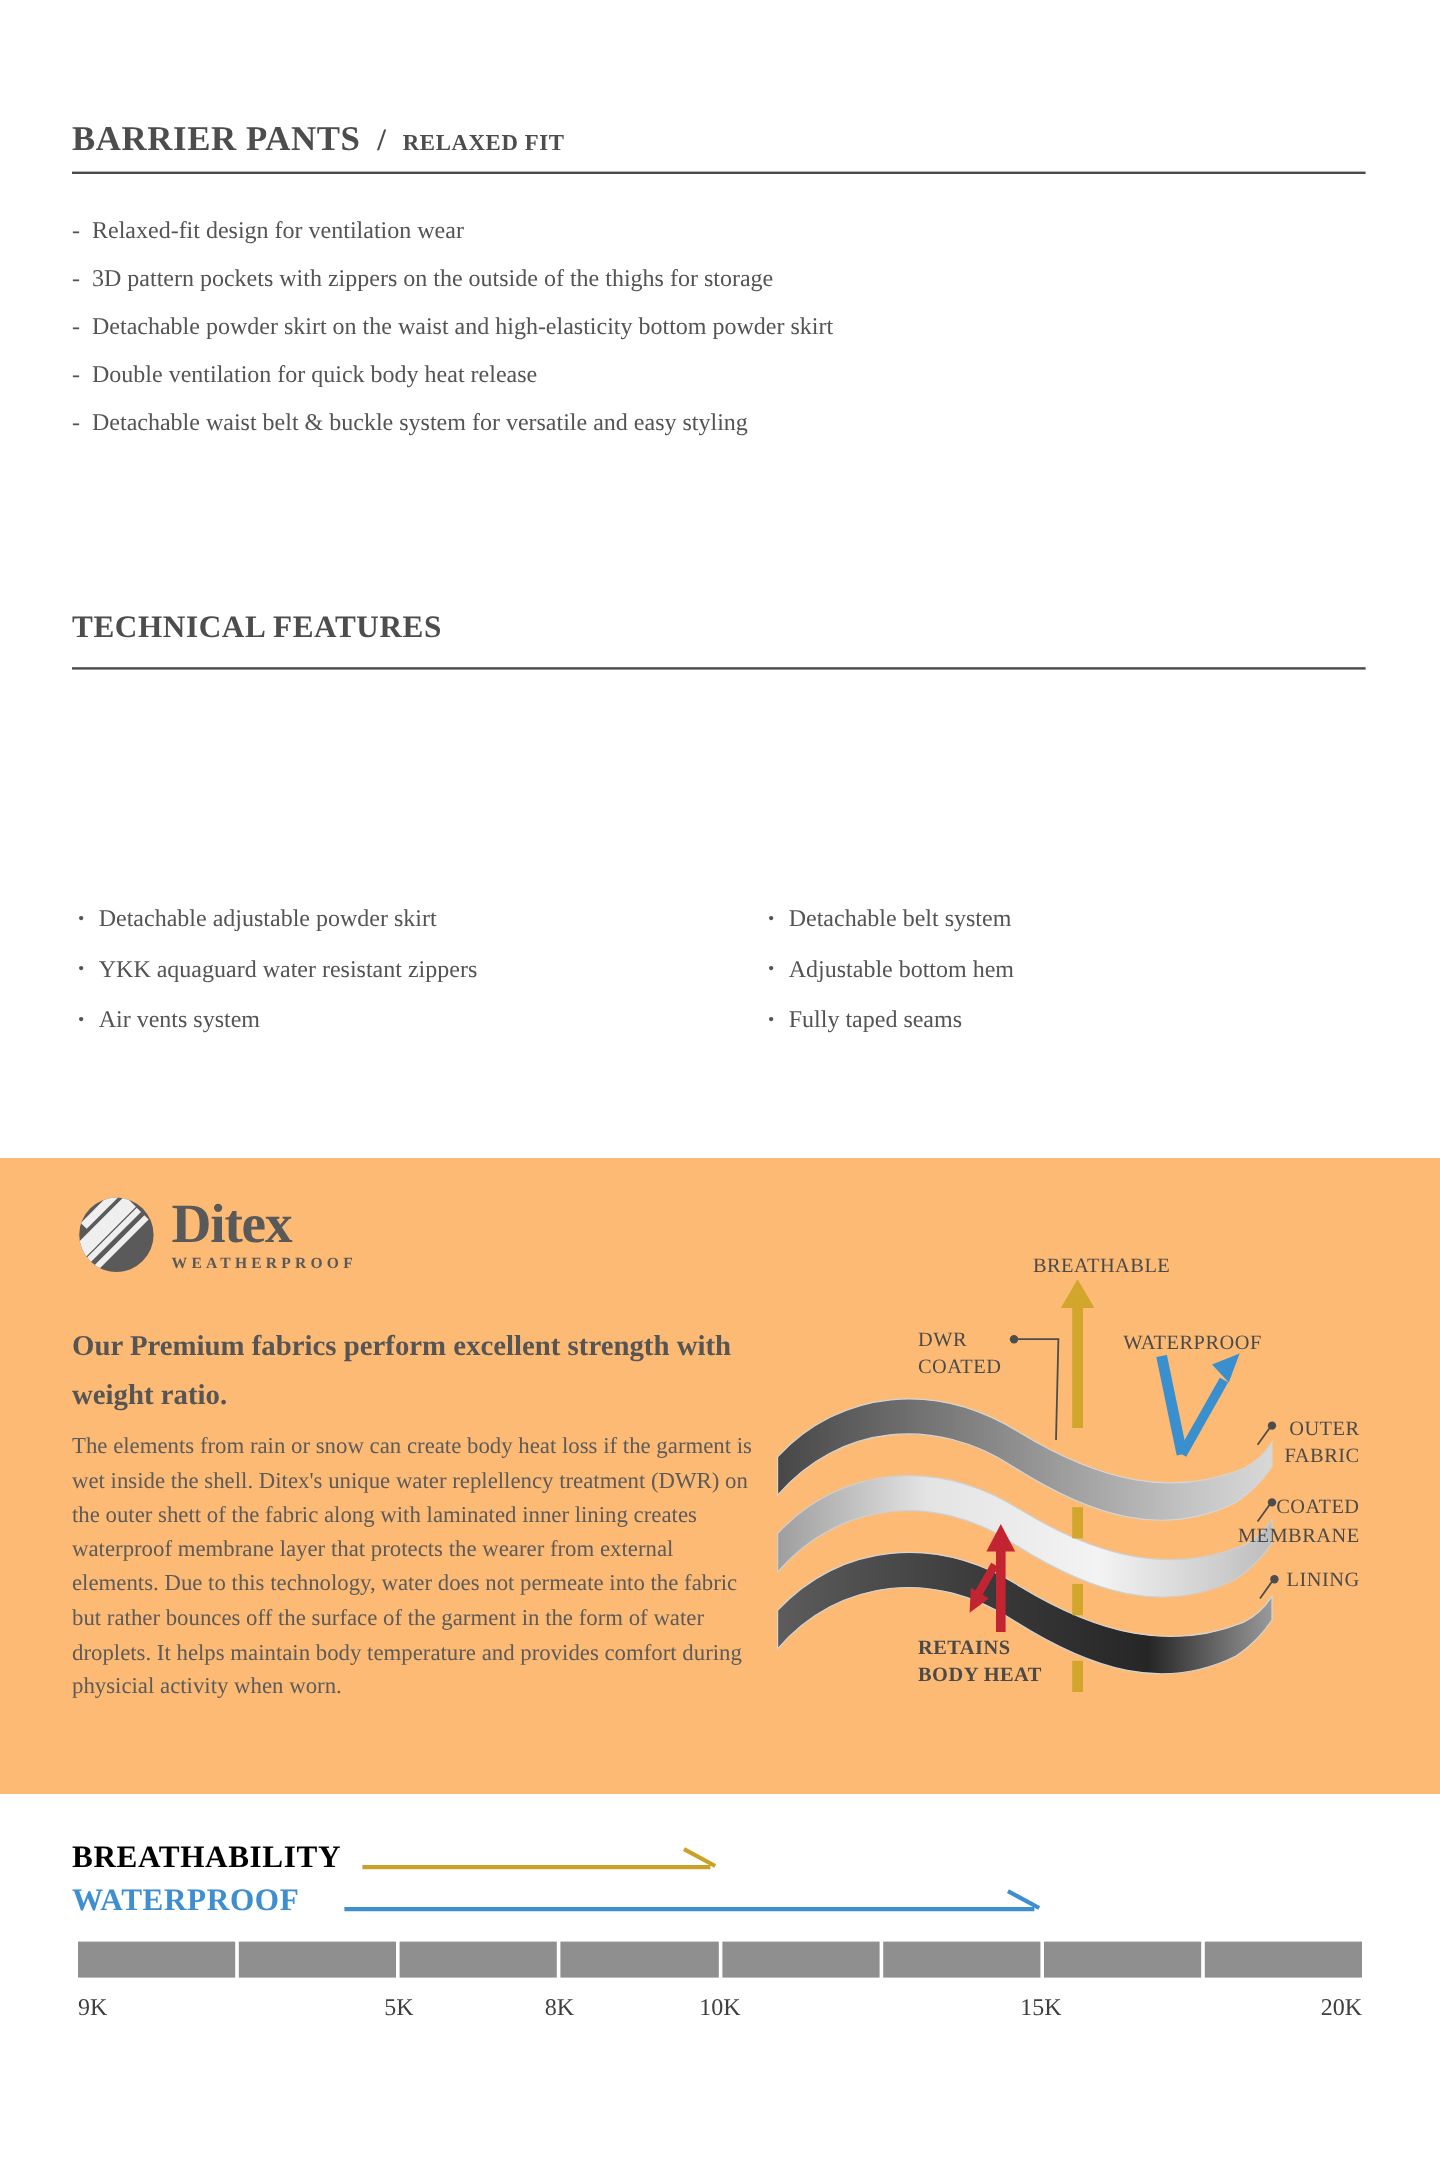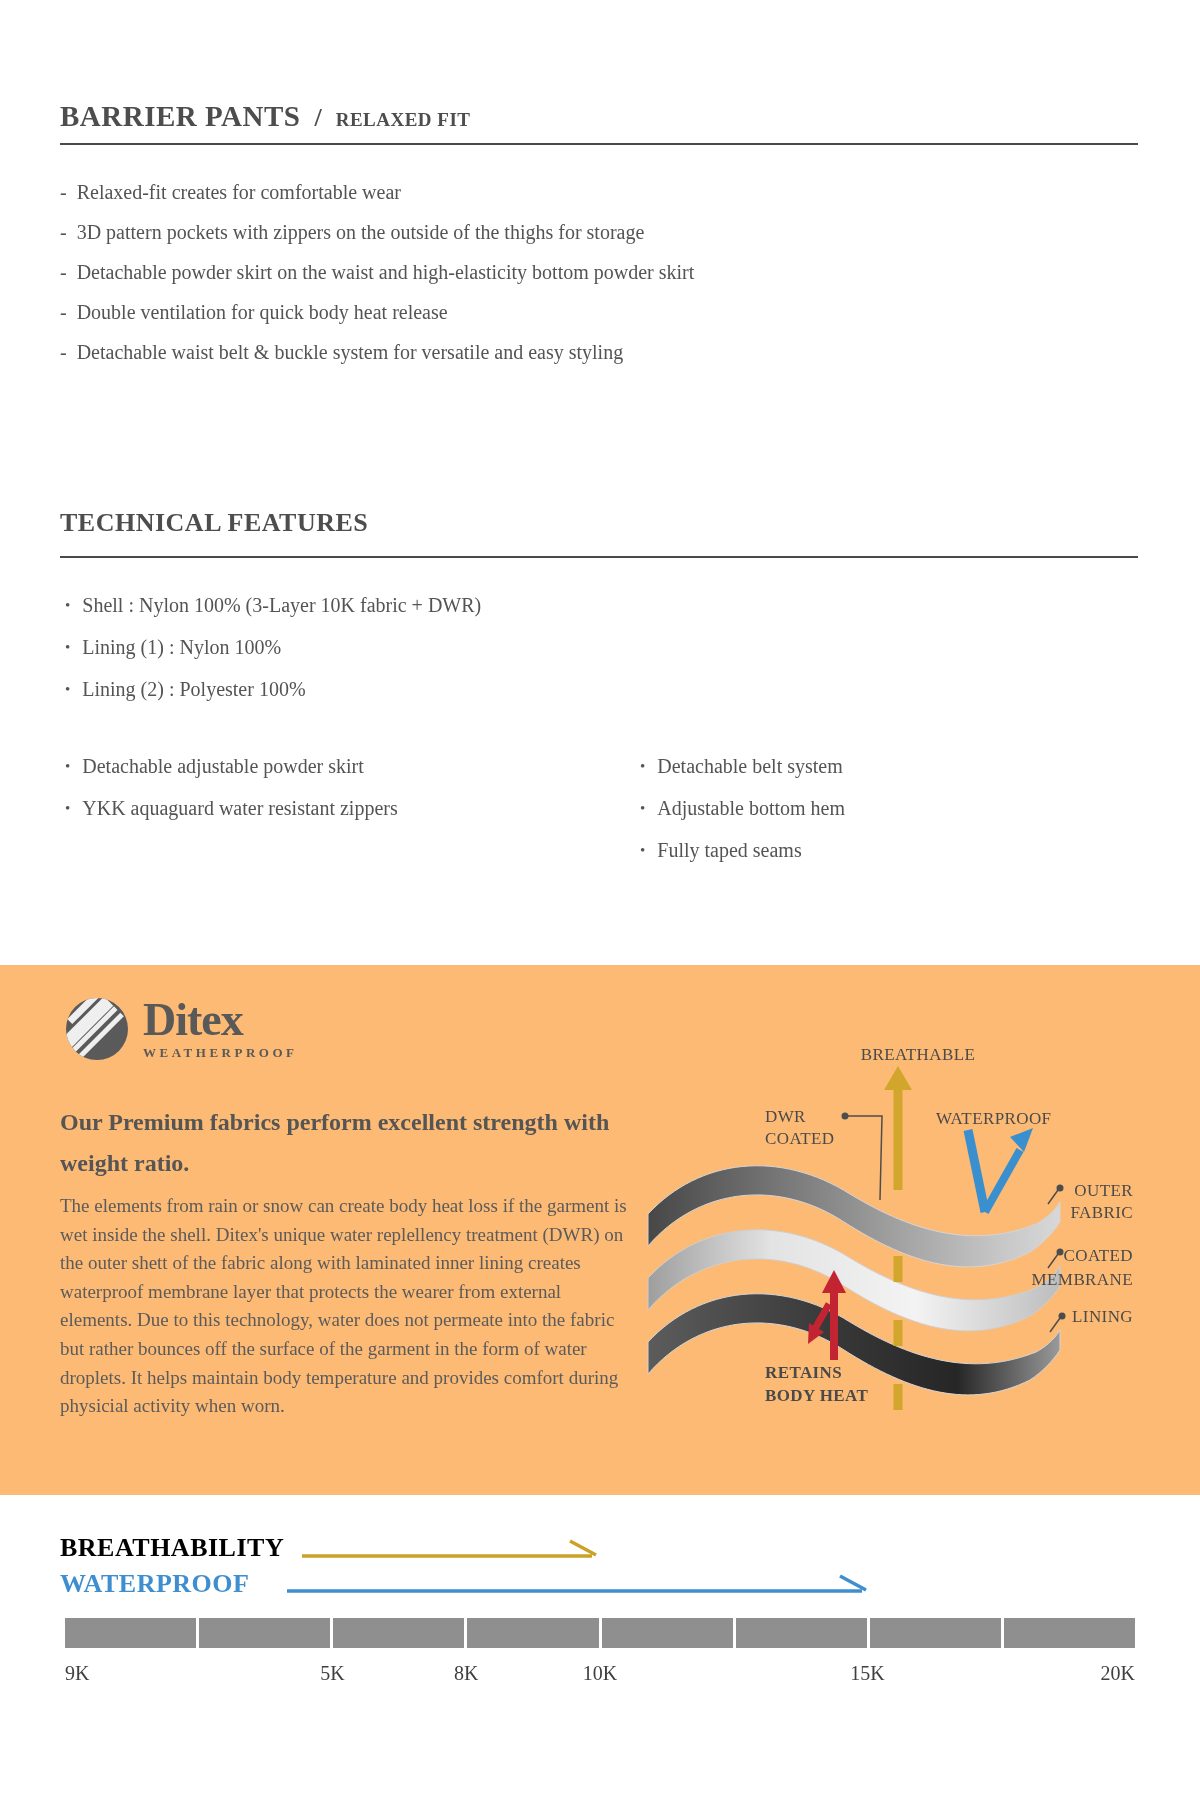--- a/index.html
+++ b/index.html
@@ -64,40 +64,35 @@
   <div class="title-block">
     <div class="title-row">
       <span class="product-title">BARRIER PANTS</span>
       <span class="fit-sep">/</span>
       <span class="fit-label">RELAXED FIT</span>
     </div>
   </div>
 
   <ul class="dash-list">
 
-  <li>Relaxed-fit creates for comfortable wear</li>
+  <li>Relaxed-fit design for ventilation wear</li>
       <li>3D pattern pockets with zippers on the outside of the thighs for storage</li>
       <li>Detachable powder skirt on the waist and high-elasticity bottom powder skirt</li>
       <li>Double ventilation for quick body heat release</li>
       <li>Detachable waist belt &amp; buckle system for versatile and easy styling</li>
     </ul>
 
   <h2 class="tech-heading">TECHNICAL FEATURES</h2>
 
-  <ul class="dot-list materials">
-
-  <li>Shell : Nylon 100% (3-Layer 10K fabric + DWR)</li>
-      <li>Lining (1) : Nylon 100%</li>
-      <li>Lining (2) : Polyester 100%</li>
-    </ul>
 
   <ul class="dot-list feat-left">
 
   <li>Detachable adjustable powder skirt</li>
       <li>YKK aquaguard water resistant zippers</li>
+      <li>Air vents system</li>
     </ul>
 
   <ul class="dot-list feat-right">
 
   <li>Detachable belt system</li>
       <li>Adjustable bottom hem</li>
       <li>Fully taped seams</li>
     </ul>
 
   <div class="fabric-panel">

